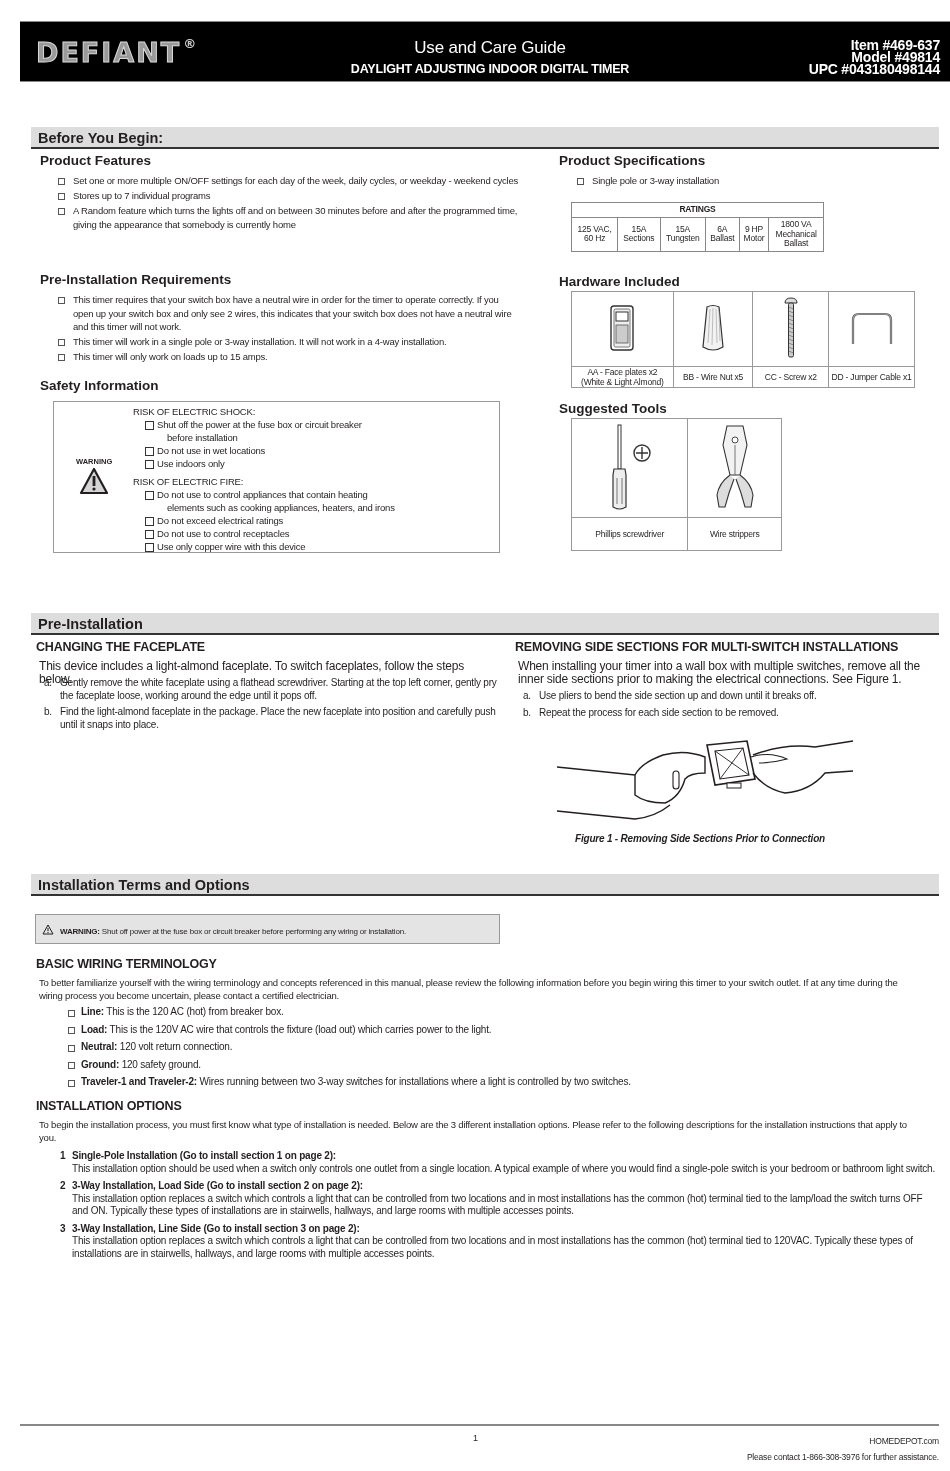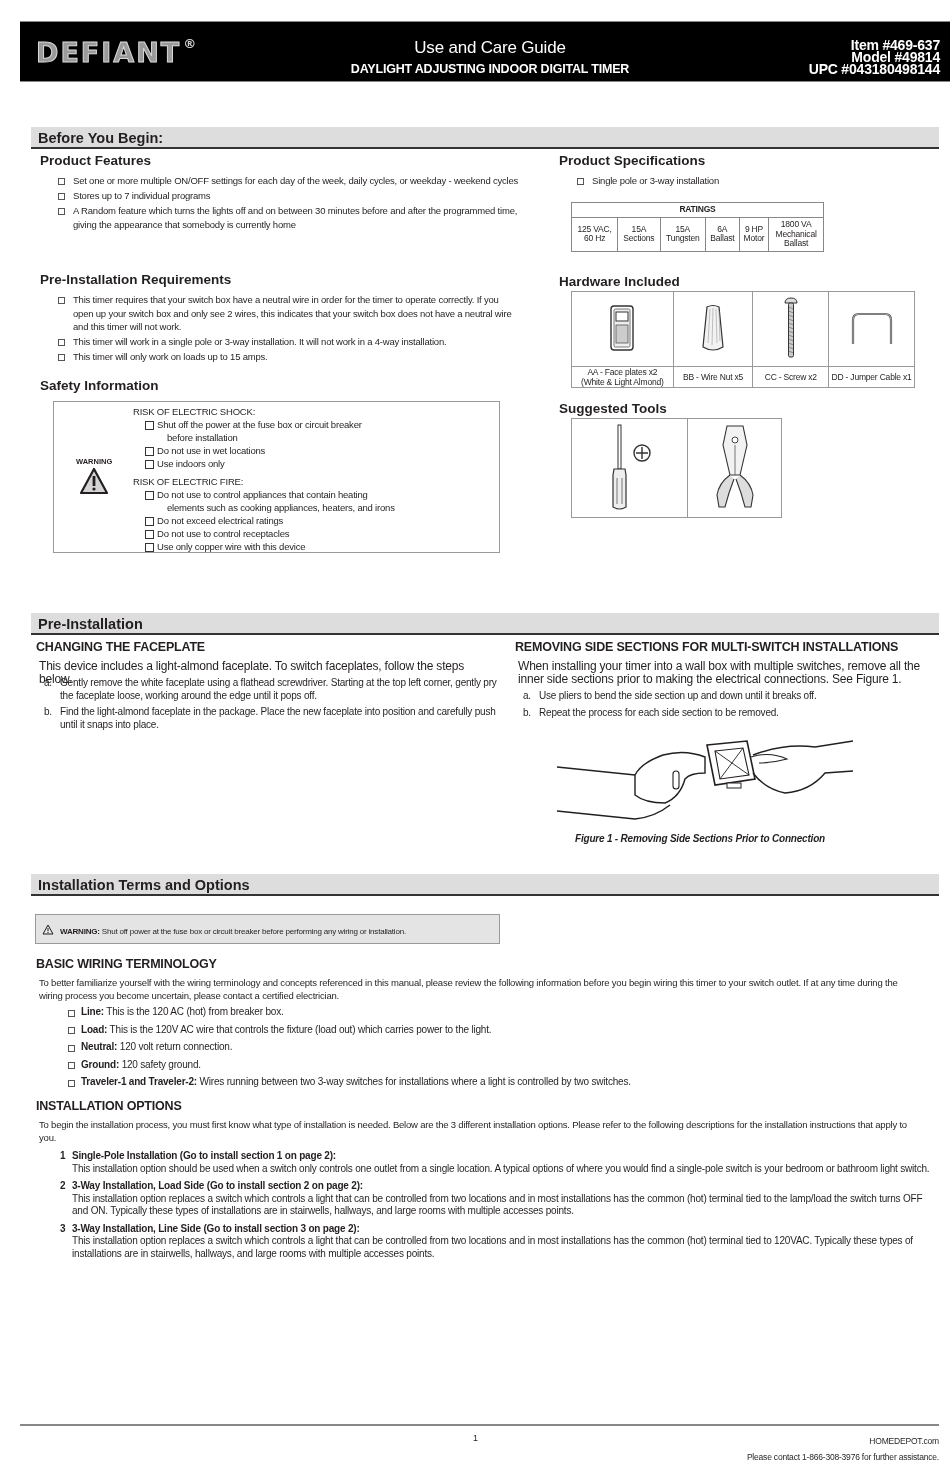--- a/index.html
+++ b/index.html
@@ -236,20 +236,24 @@
     <td class="img" style="width:94px;">
       <svg width="44" height="88" viewBox="0 0 44 88">
         <path d="M14,3 L30,3 L34,22 L27,52 L17,52 L10,22 Z" fill="#f2f2f2" stroke="#333" stroke-width="1.1"></path>
         <circle cx="22" cy="17" r="3" fill="#fff" stroke="#333" stroke-width="0.9"></circle>
         <path d="M22,22 L22,52" stroke="#555" stroke-width="0.8"></path>
         <path d="M17,52 Q6,60 4,72 L6,84 L12,84 L16,70 L21,56" fill="#ddd" stroke="#333" stroke-width="1.1"></path>
         <path d="M27,52 Q38,60 40,72 L38,84 L32,84 L28,70 L23,56" fill="#ddd" stroke="#333" stroke-width="1.1"></path>
       </svg>
     </td>
   </tr>
+  <tr>
+    <td class="lbl">Phillips screwdriver</td>
+    <td class="lbl">Wire strippers</td>
+  </tr>
 </tbody>
   </table>
 
 <div class="bar" style="top:613px;">Pre-Installation</div>
 
 <div class="h3 narrow" style="left:36px; top:640px;">CHANGING THE FACEPLATE</div>
 <div class="para narrow" style="left:39px; top:660px; width:460px;">This device includes a light-almond faceplate. To switch faceplates, follow the steps below.</div>
 <ol class="alpha narrow" style="left:39px; top:677px; width:465px;">
   <li><span class="m">a.</span><span>Gently remove the white faceplate using a flathead screwdriver. Starting at the top left corner, gently pry the faceplate loose, working around the edge until it pops off.</span></li>
   <li><span class="m">b.</span><span>Find the light-almond faceplate in the package. Place the new faceplate into position and carefully push until it snaps into place.</span></li>
@@ -299,21 +303,21 @@
   <li><b>Line:</b><span> This is the 120 AC (hot) from breaker box.</span></li>
   <li><b>Load:</b><span> This is the 120V AC wire that controls the fixture (load out) which carries power to the light.</span></li>
   <li><b>Neutral:</b><span> 120 volt return connection.</span></li>
   <li><b>Ground:</b><span> 120 safety ground.</span></li>
   <li><b>Traveler-1 and Traveler-2:</b><span> Wires running between two 3-way switches for installations where a light is controlled by two switches.</span></li>
 </ul>
 
 <div class="h3 narrow" style="left:36px; top:1099px;">INSTALLATION OPTIONS</div>
 <div class="para narrow" style="left:39px; top:1119px; width:880px; font-size:9.5px; line-height:12.5px;">To begin the installation process, you must first know what type of installation is needed.  Below are the 3 different installation options. Please refer to the following descriptions for the installation instructions that apply to you.</div>
 <ol class="opts narrow">
-  <li><span class="n">1</span><span class="t">Single-Pole Installation  (Go to install section 1 on page 2):</span><span>This installation option should be used when a switch only controls one outlet from a single location. A typical options of where you would find a single-pole switch is your bedroom or bathroom light switch.</span></li>
+  <li><span class="n">1</span><span class="t">Single-Pole Installation  (Go to install section 1 on page 2):</span><span>This installation option should be used when a switch only controls one outlet from a single location. A typical example of where you would find a single-pole switch is your bedroom or bathroom light switch.</span></li>
   <li><span class="n">2</span><span class="t">3-Way Installation, Load Side (Go to install section 2 on page 2):</span><span>This installation option replaces a switch which controls a light that can be controlled from two locations and in most installations has the common (hot) terminal tied to the lamp/load the switch turns OFF and ON.  Typically these types of installations are in stairwells, hallways, and large rooms with multiple accesses points.</span></li>
   <li><span class="n">3</span><span class="t">3-Way Installation, Line Side (Go to install section 3 on page 2):</span><span>This installation option replaces a switch which controls a light that can be controlled from two locations and in most installations has the common (hot) terminal tied to 120VAC.  Typically these types of installations are in stairwells, hallways, and large rooms with multiple accesses points.</span></li>
 </ol>
 
 <div class="foot-rule"></div>
 <div class="foot-page narrow">1</div>
 <div class="foot-right narrow">
   <div>HOMEDEPOT.com</div>
   <div>Please contact 1-866-308-3976 for further assistance.</div>
 </div>

